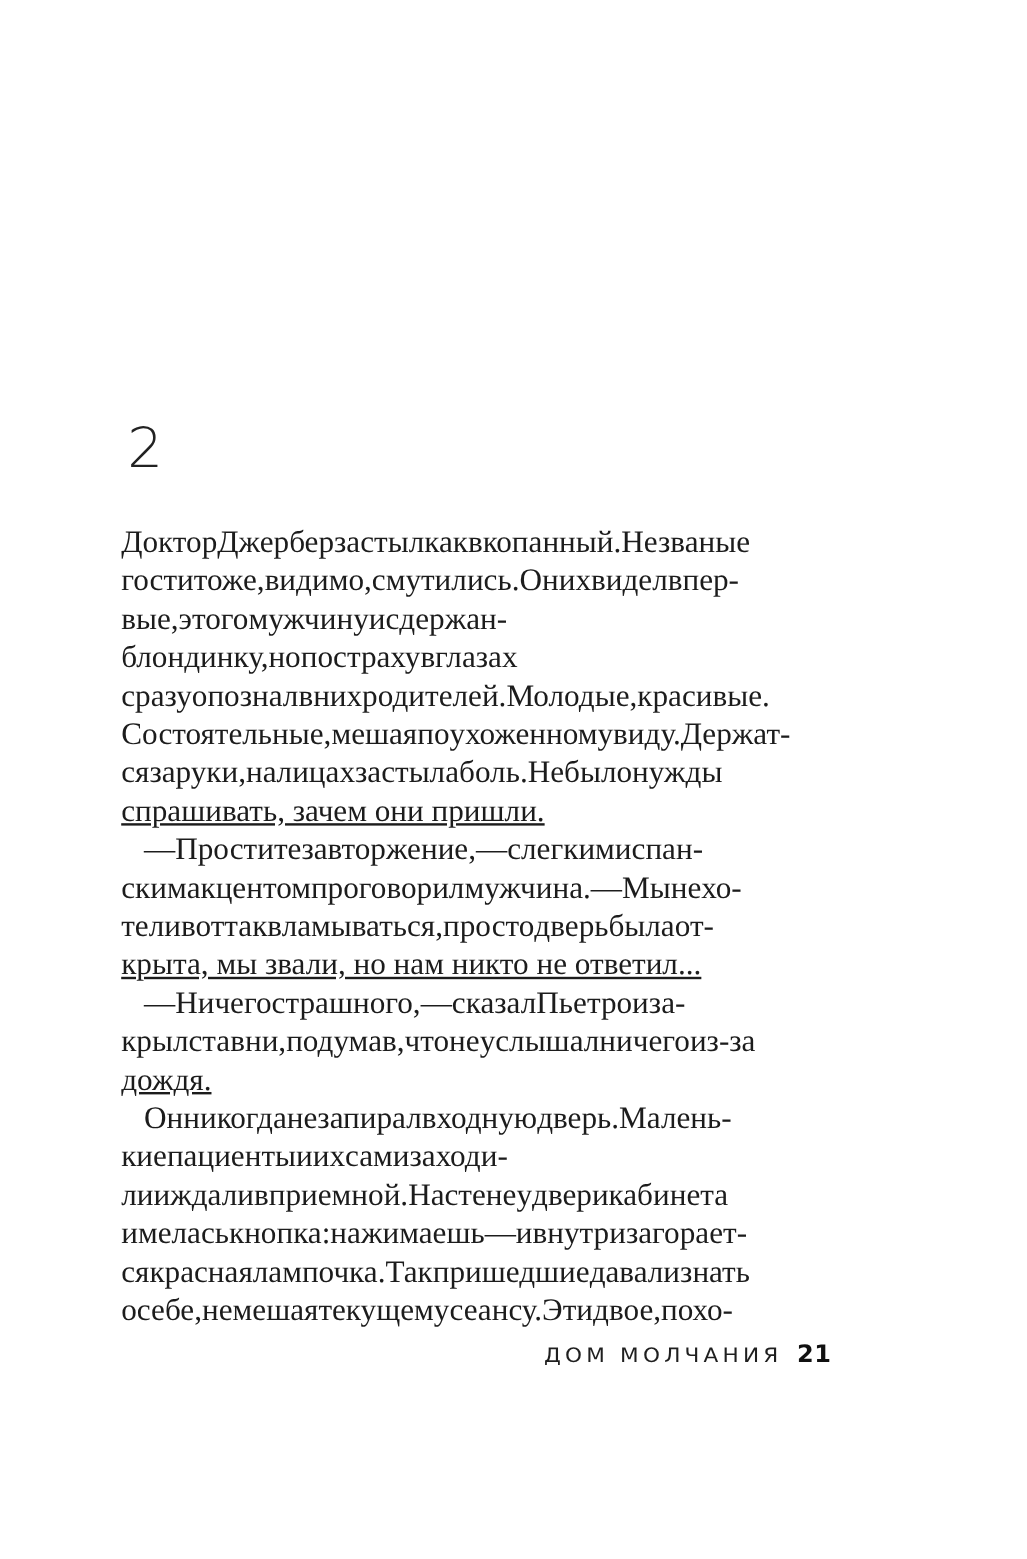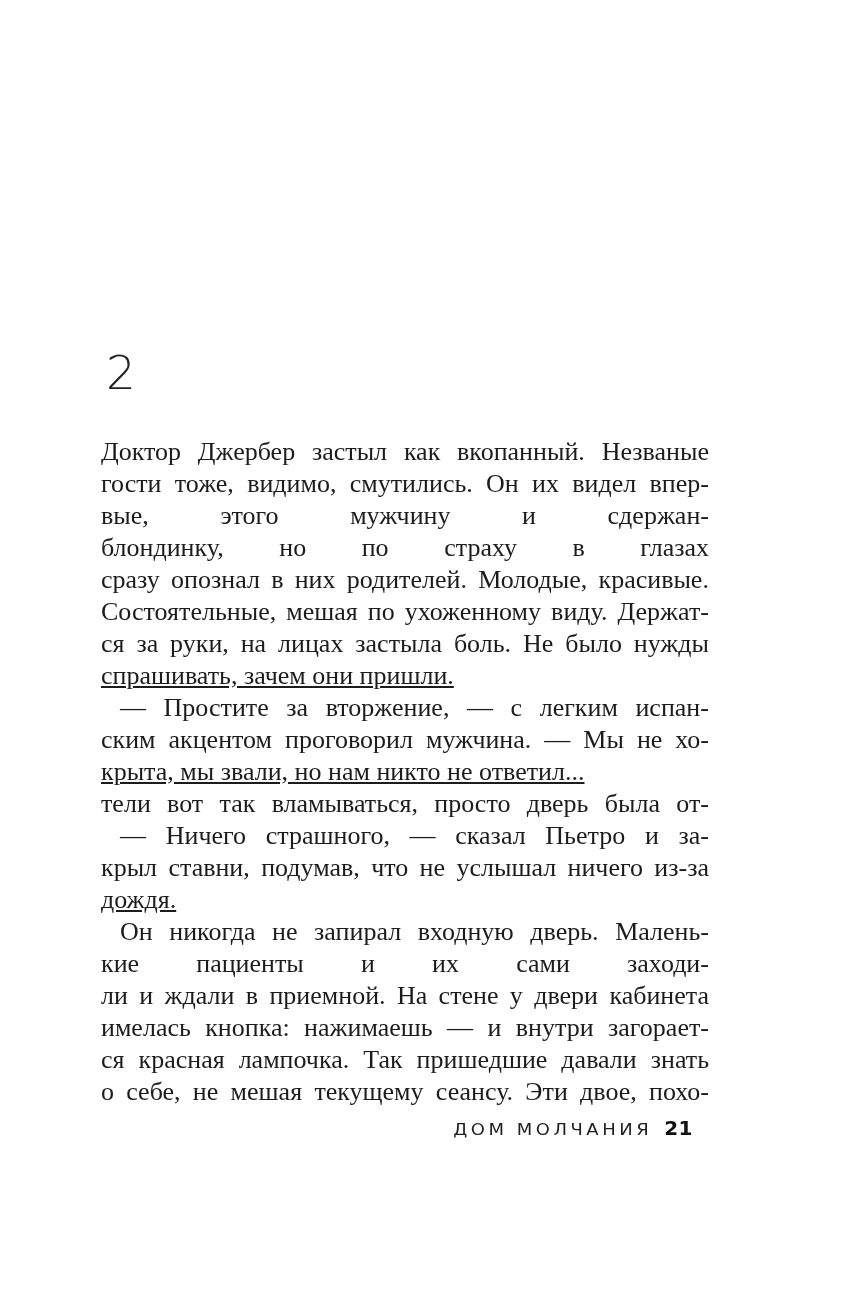--- a/index.html
+++ b/index.html
@@ -39,21 +39,20 @@
     color: #1c1c1c;
   }
   .paragraph { width: 100%; }
   .line {
     height: 32px;
     line-height: 32px;
     white-space: nowrap;
   }
   .line.just {
     display: flex;
-    justify-content: space-between;
   }
   .line.plain {
     text-align: left;
     text-decoration: underline;
   }
   .line.indent { padding-left: 19px; }
   .footer {
     position: absolute;
     top: 1116px;
     right: 163px;
@@ -166,31 +165,31 @@
         <div class="line just">
           <span>ским</span>
           <span>акцентом</span>
           <span>проговорил</span>
           <span>мужчина.</span>
           <span>—</span>
           <span>Мы</span>
           <span>не</span>
           <span>хо-</span>
         </div>
-        <div class="line plain">крыта, мы звали, но нам никто не ответил...</div>
         <div class="line just">
           <span>тели</span>
           <span>вот</span>
           <span>так</span>
           <span>вламываться,</span>
           <span>просто</span>
           <span>дверь</span>
           <span>была</span>
           <span>от-</span>
         </div>
+        <div class="line plain">крыта, мы звали, но нам никто не ответил...</div>
       </div>
       <div class="paragraph">
         <div class="line just indent">
           <span>—</span>
           <span>Ничего</span>
           <span>страшного,</span>
           <span>—</span>
           <span>сказал</span>
           <span>Пьетро</span>
           <span>и</span>

